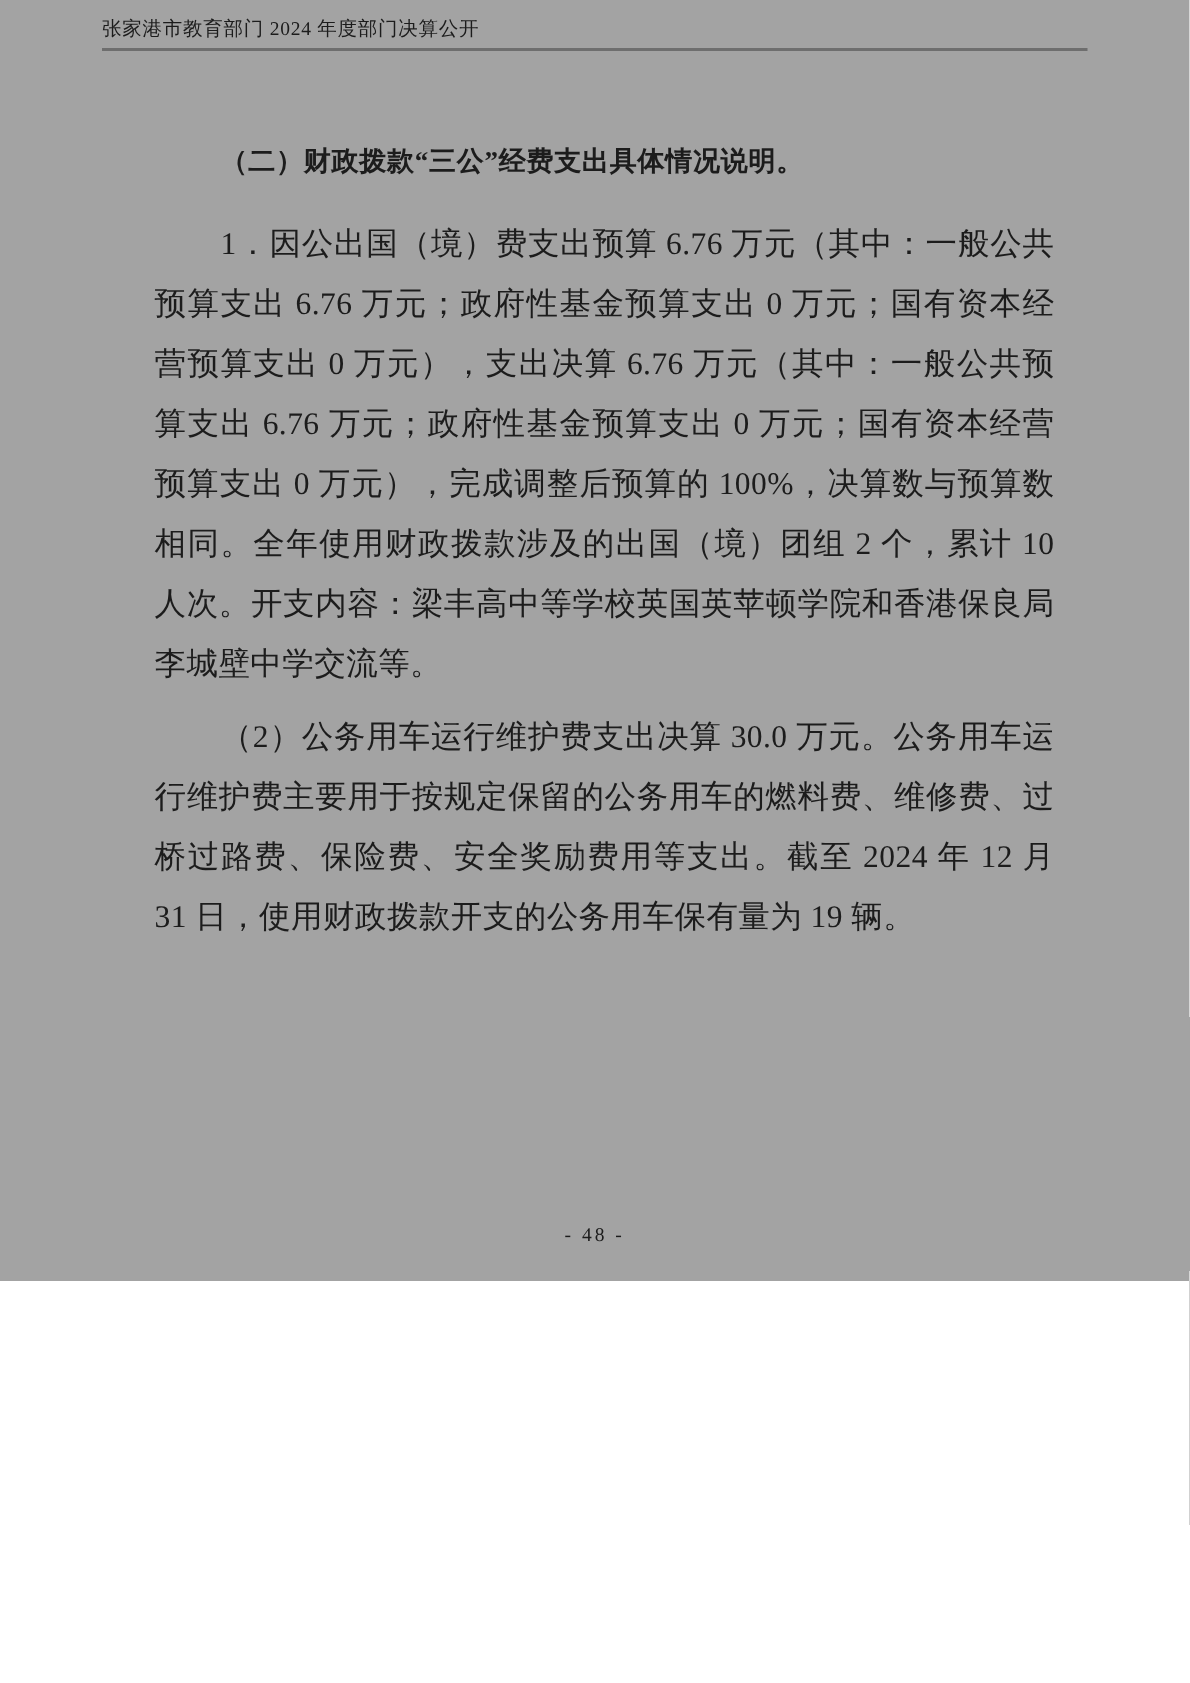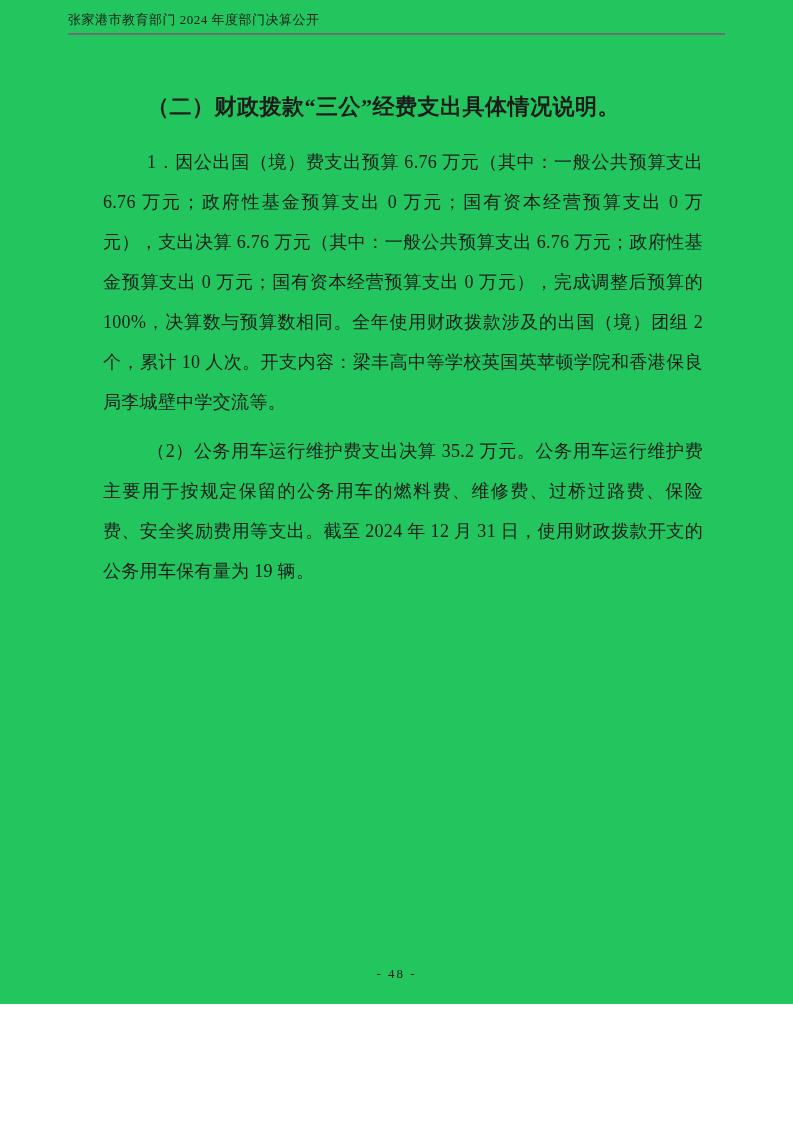--- a/index.html
+++ b/index.html
@@ -5,22 +5,22 @@
   * { margin: 0; padding: 0; box-sizing: border-box; }
   html, body {
     width: 793px;
     background: #ffffff;
     font-family: "Liberation Serif", "DejaVu Serif", serif;
     color: #1c1c1c;
   }
   .page {
     position: relative;
     width: 793px;
-    height: 1004px;
-    background: #22c55e;
+    height: 854px;
+    background: #a3a3a3;
     overflow: hidden;
   }
   .page-header {
     position: absolute;
     top: 10px;
     left: 68px;
     right: 68px;
     padding-bottom: 4px;
     border-bottom: 2px solid #6e6e6e;
   }
@@ -29,29 +29,29 @@
     letter-spacing: 0.5px;
     color: #1c1c1c;
   }
   .content {
     position: absolute;
     top: 86px;
     left: 103px;
     width: 600px;
   }
   .section-heading {
-    font-size: 22px;
+    font-size: 18px;
     font-weight: bold;
     line-height: 42px;
     text-indent: 44px;
     margin-bottom: 14px;
     letter-spacing: 0.5px;
   }
   .para {
-    font-size: 18px;
+    font-size: 21px;
     line-height: 40px;
     text-indent: 44px;
     text-align: justify;
     margin-bottom: 9px;
     letter-spacing: 0.3px;
   }
   .page-footer {
     position: absolute;
     bottom: 22px;
     left: 0;
@@ -73,20 +73,20 @@
     <span class="header-title">张家港市教育部门 2024 年度部门决算公开</span>
   </div>
 
   <div class="content">
     <p class="section-heading">（二）财政拨款“三公”经费支出具体情况说明。</p>
 
     <p class="para">1．因公出国（境）费支出预算 6.76 万元（其中：一般公共预算支出 6.76 万元；政府性基金预算支出 0 万元；国有资本经营预算支出 0 万元），支出决算 6.76 万元（其中：一般公共预算支出 6.76 万元；政府性基金预算支出 0 万元；国有资本经营预算支出 0 万元），完成调整后预算的 100%，决算数与预算数相同。全年使用财政拨款涉及的出国（境）团组 2 个，累计 10 人次。开支内容：梁丰高中等学校英国英苹顿学院和香港保良局李城壁中学交流等。</p>
 
 
 
-    <p class="para">（2）公务用车运行维护费支出决算 35.2 万元。公务用车运行维护费主要用于按规定保留的公务用车的燃料费、维修费、过桥过路费、保险费、安全奖励费用等支出。截至 2024 年 12 月 31 日，使用财政拨款开支的公务用车保有量为 19 辆。</p>
+    <p class="para">（2）公务用车运行维护费支出决算 30.0 万元。公务用车运行维护费主要用于按规定保留的公务用车的燃料费、维修费、过桥过路费、保险费、安全奖励费用等支出。截至 2024 年 12 月 31 日，使用财政拨款开支的公务用车保有量为 19 辆。</p>
   </div>
 
   <div class="page-footer">
     <span class="page-number">- 48 -</span>
   </div>
 
 </div>
 
 </body></html>

